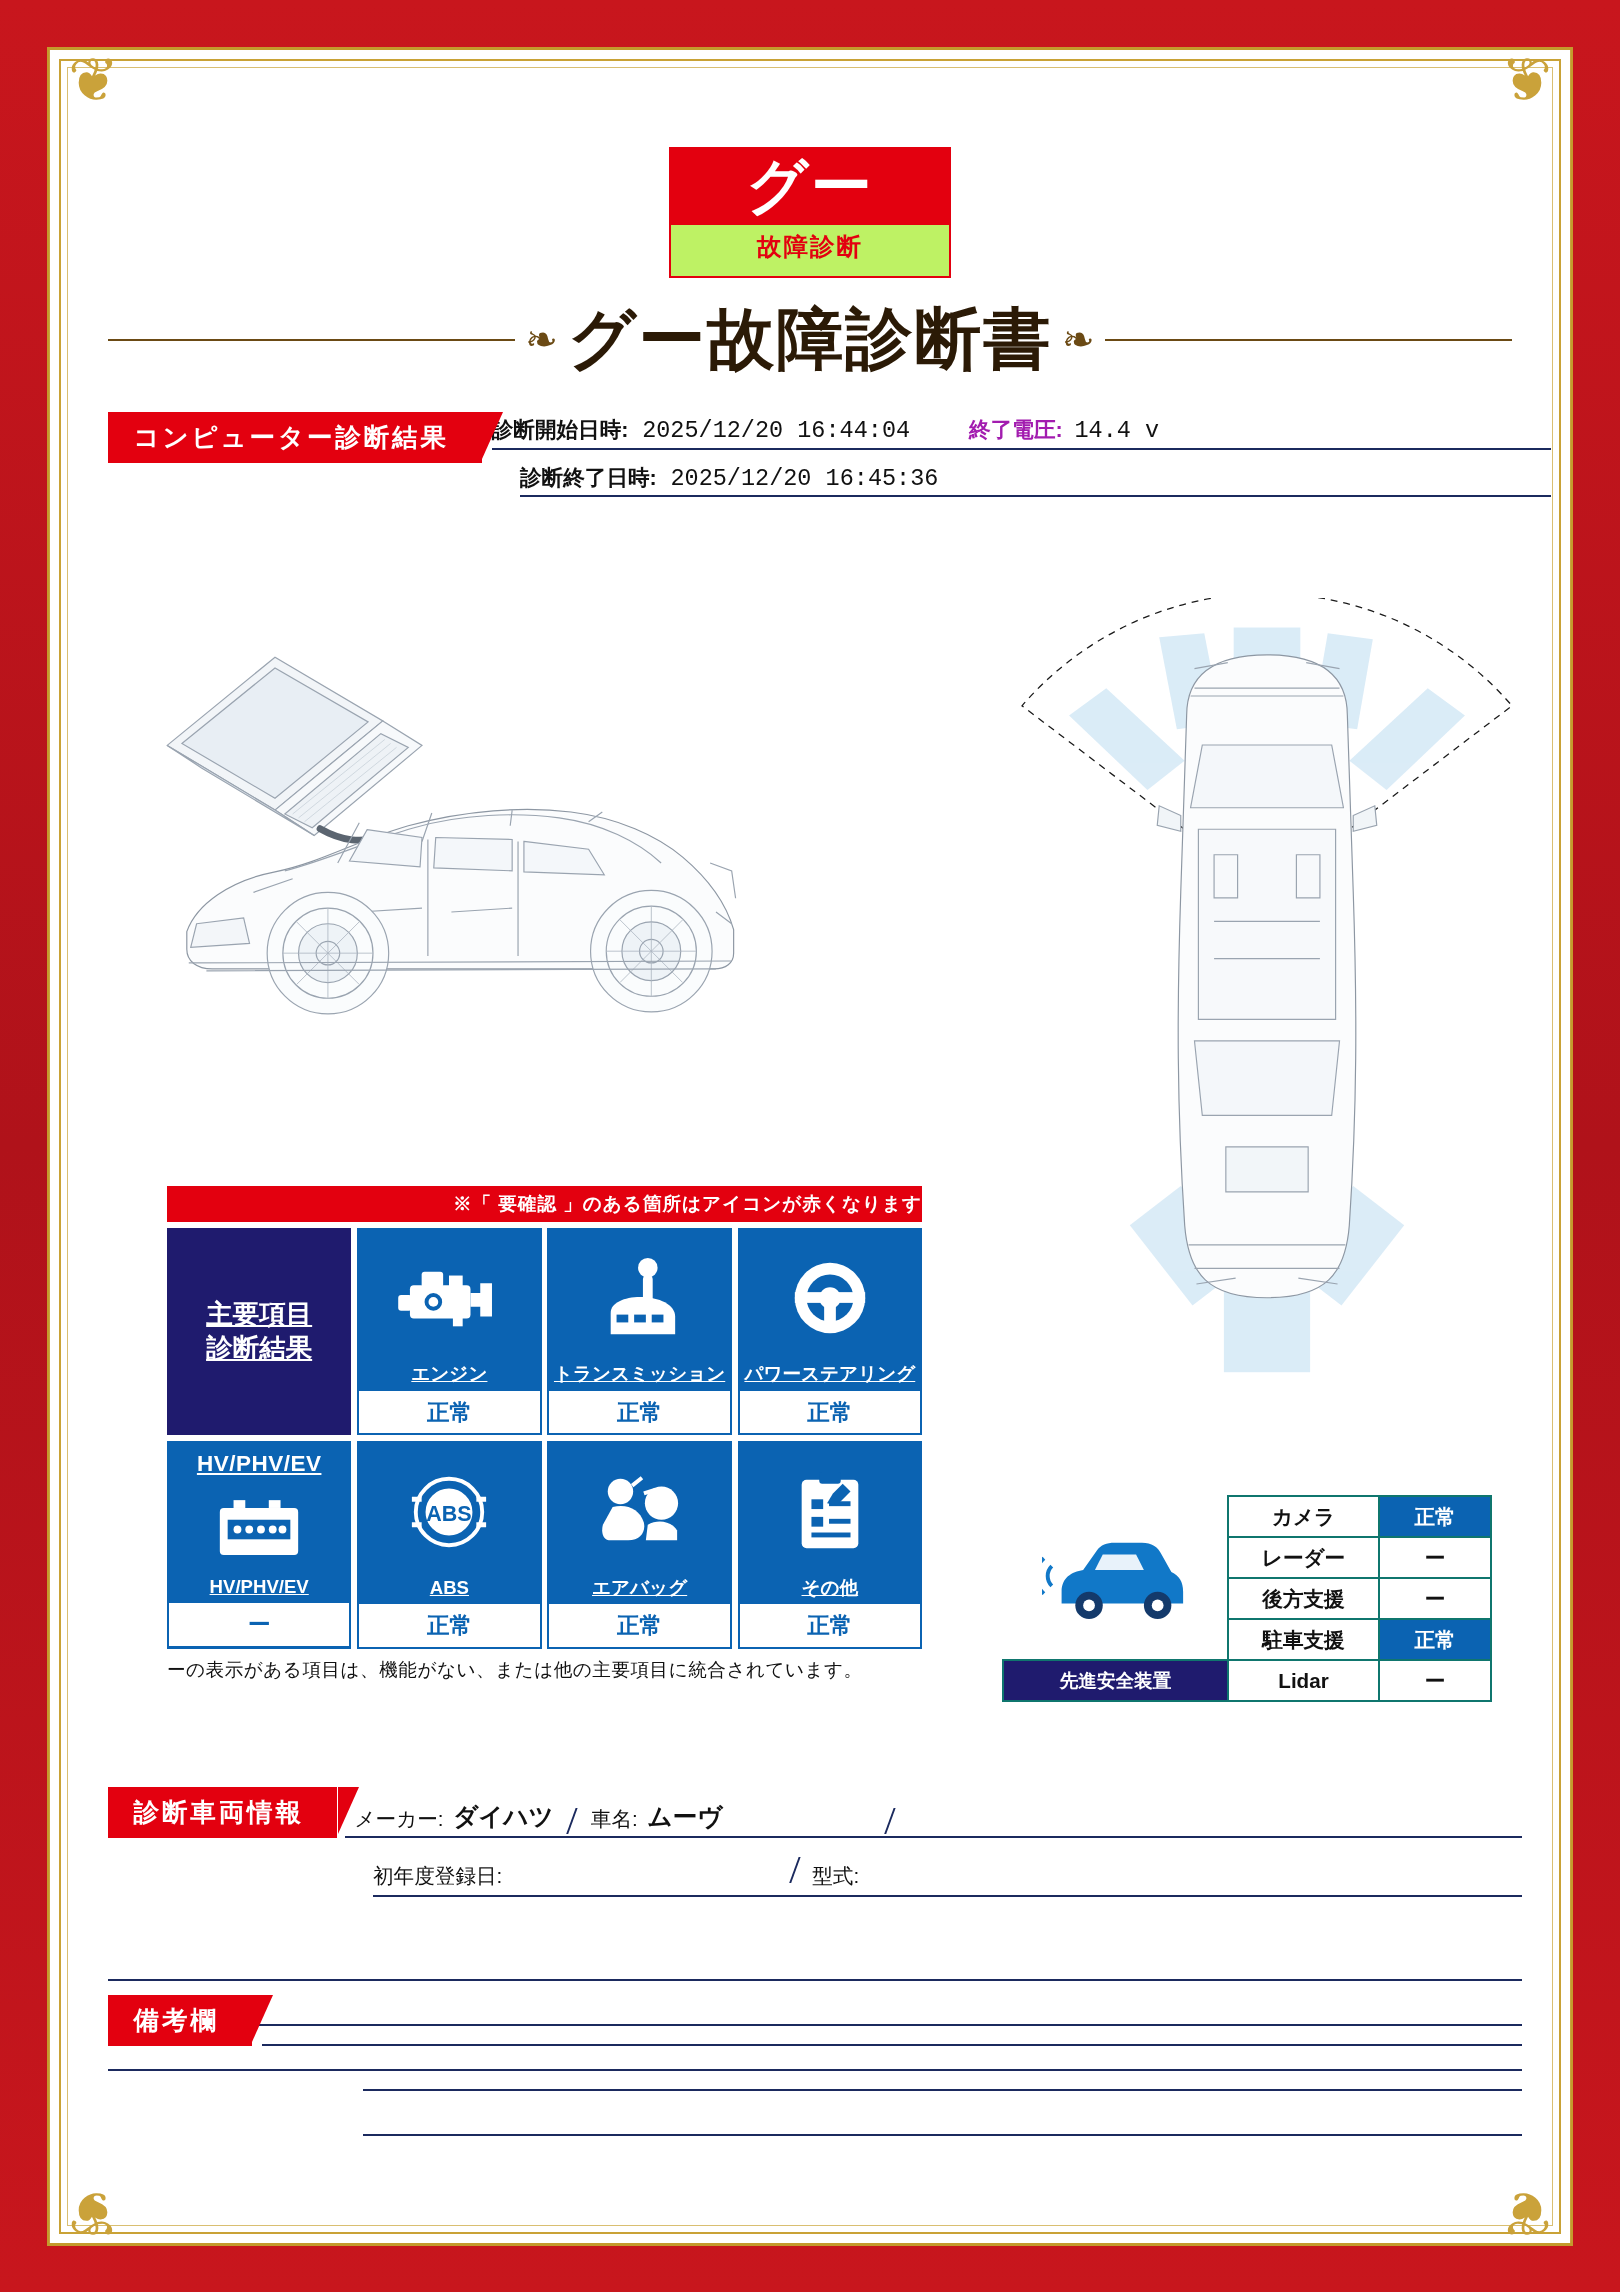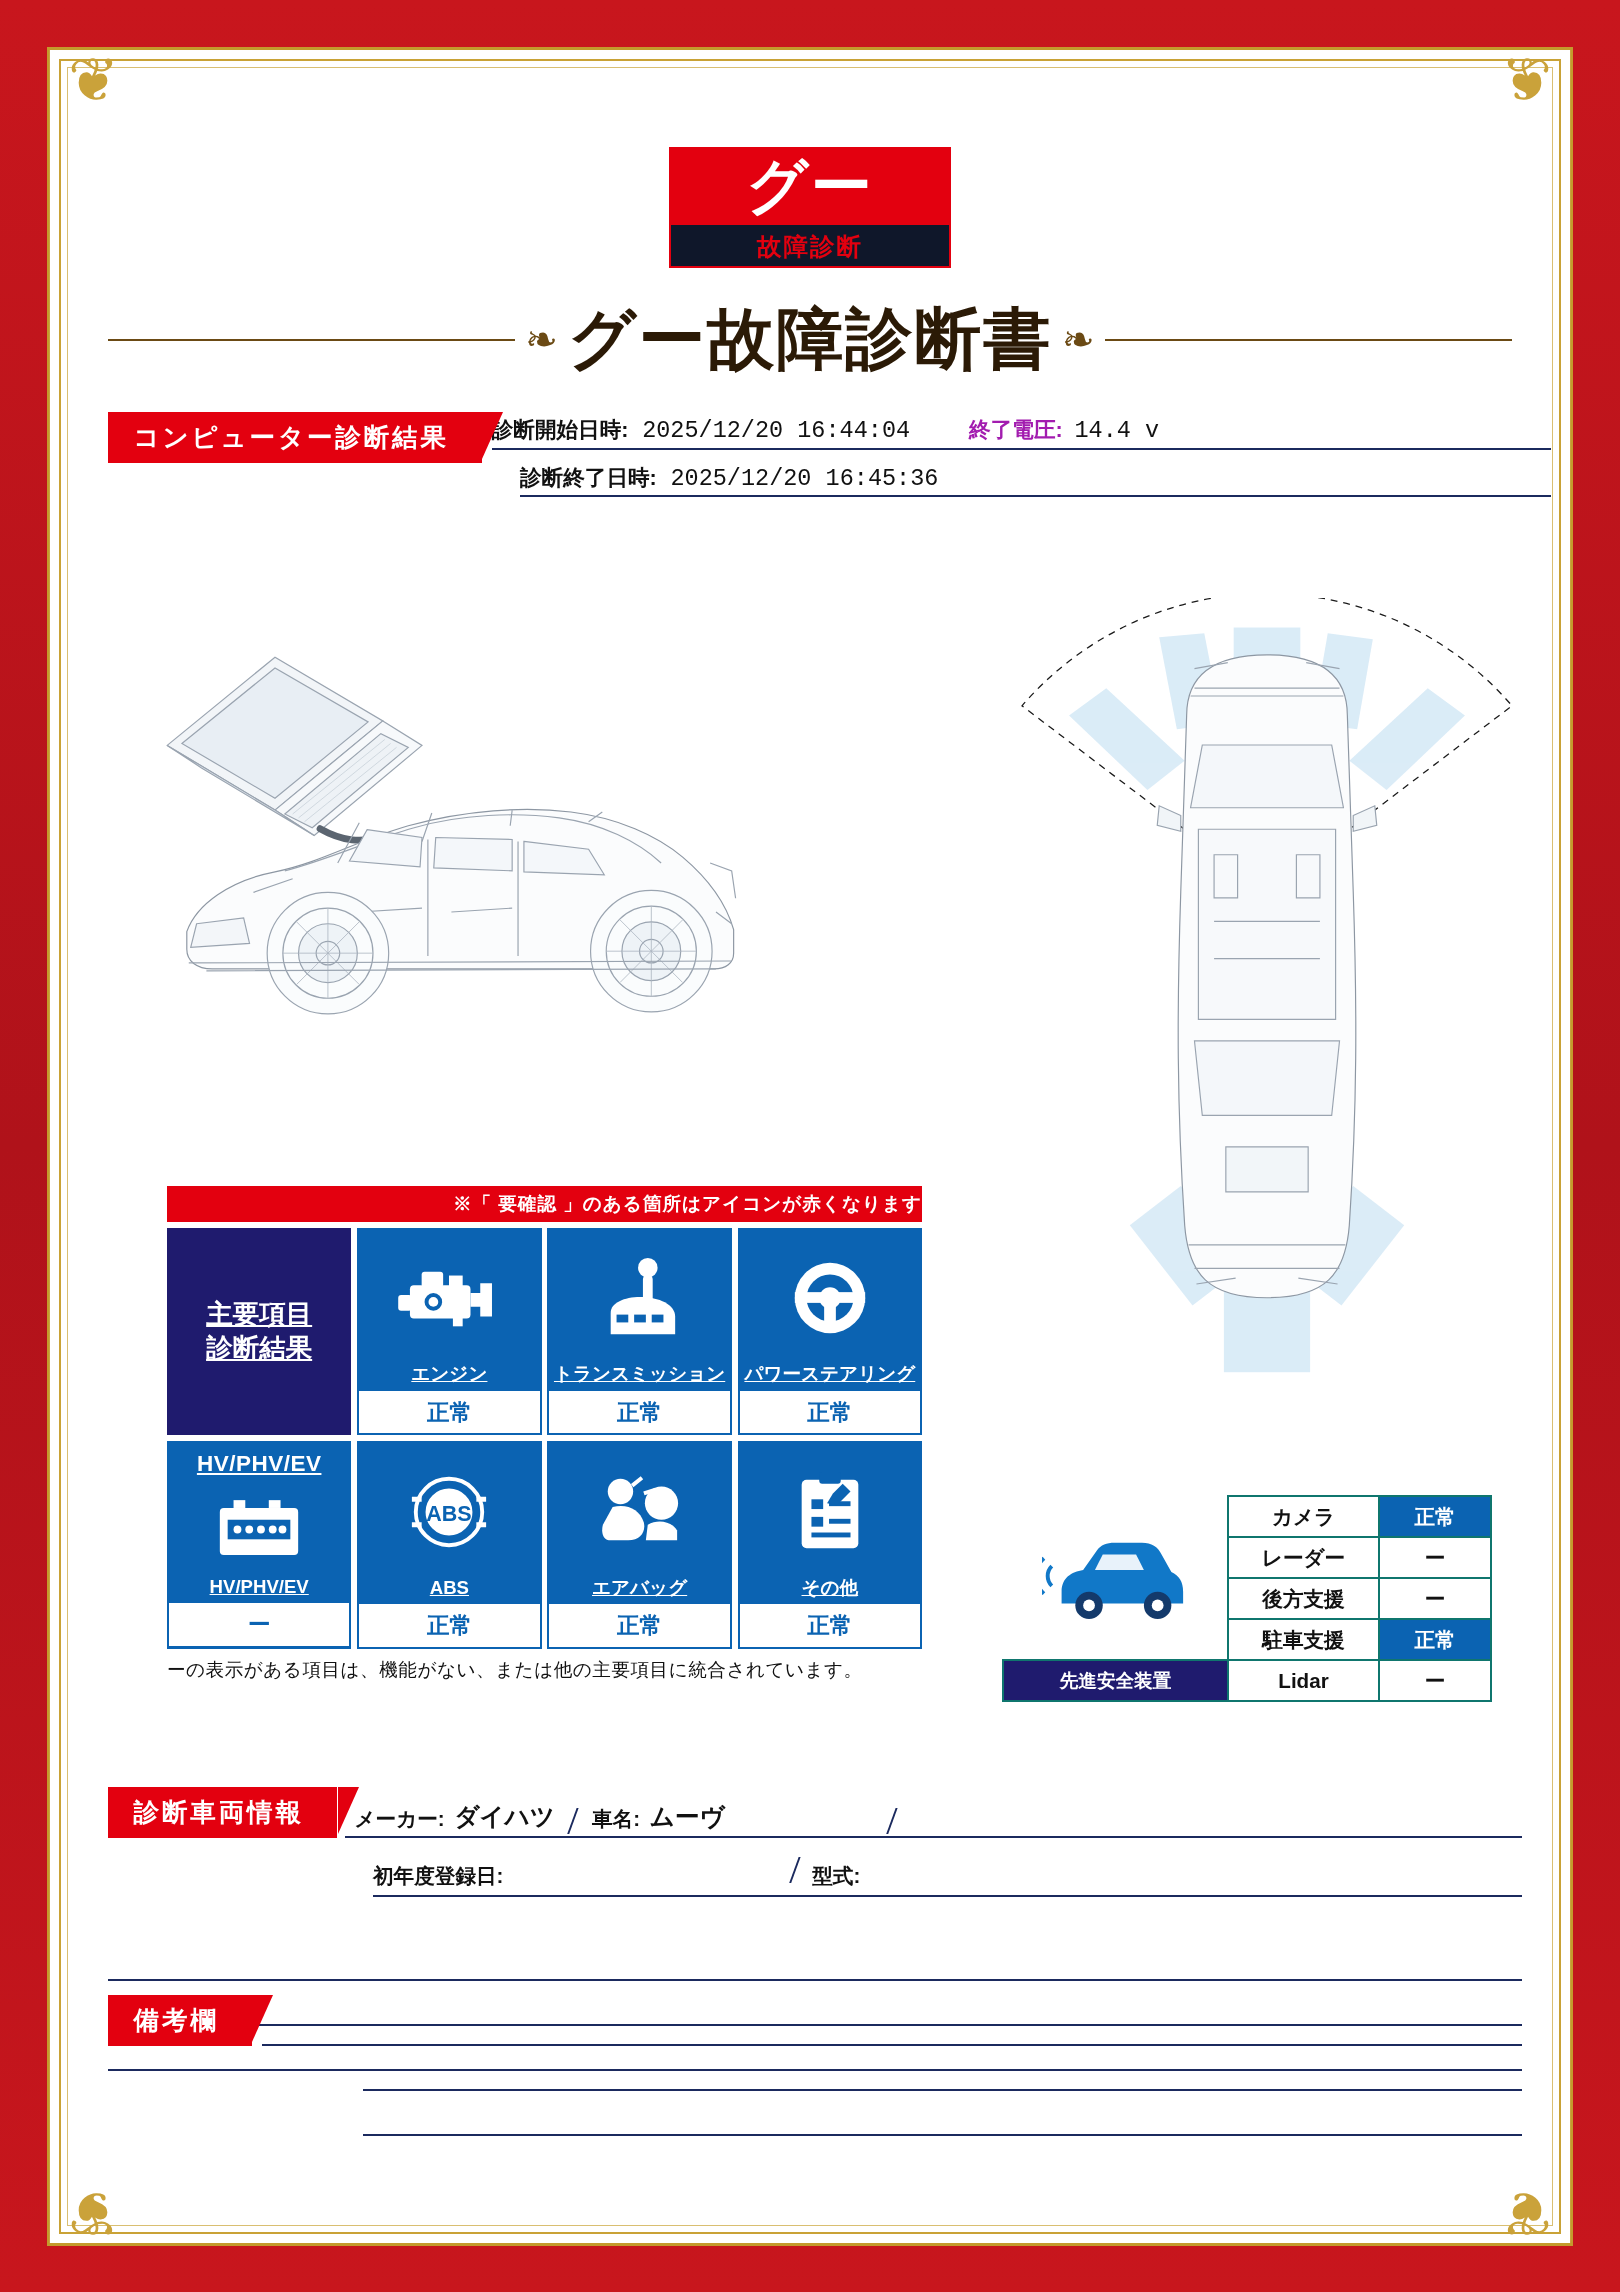--- a/index.html
+++ b/index.html
@@ -41,21 +41,21 @@
   .content{position:absolute;left:69px;top:69px;right:69px;bottom:69px;}
 
   
   .logo-wrap{position:absolute;left:50%;top:78px;transform:translateX(-50%);text-align:center;}
   .logo-box{
     width:282px;height:78px;background:#e3000f;color:#fff;
     font-size:61px;font-weight:bold;line-height:78px;letter-spacing:2px;
     font-family:"Liberation Sans", sans-serif;
   }
   .logo-sub{
-    width:282px;height:43px;line-height:43px;background:#0f172a;color:#e3000f;
+    width:282px;height:53px;line-height:43px;background:#bef264;color:#e3000f;
     border:2.9px solid #e3000f;border-top:none;box-sizing:border-box;
     font-size:24.5px;font-weight:bold;letter-spacing:2px;
   }
 
   
   .title-row{
     position:absolute;left:39px;right:39px;top:225px;
     display:flex;align-items:center;justify-content:center;gap:9.8px;
   }
   .title-rule{flex:1;height:0;border-top:2.9px solid #6b4a14;}
@@ -118,21 +118,21 @@
   .adas-table td.carcell{border:none;background:#fff;}
   .adas-table td.foot{background:#1f1b6e;color:#fff;font-size:18.6px;}
 
   
   .vinfo{position:absolute;left:39px;right:0;top:1710px;}
   .vinfo-line{display:flex;align-items:flex-end;}
   .vinfo-fields{flex:1;position:relative;height:59px;margin-left:7.8px;}
   .slash{display:inline-block;transform:skewX(-20deg);border-left:2px solid #1b2a5e;height:25.5px;margin:0 17.6px;}
   .vline{position:absolute;left:0;right:29px;border-bottom:2px solid #1b2a5e;}
   .vrow{display:flex;align-items:flex-end;padding-bottom:4.9px;}
-  .vlbl{font-size:20.6px;font-weight:bold;color:#111;white-space:nowrap;margin-top:10px;}
+  .vlbl{font-size:20.6px;font-weight:normal;color:#111;white-space:nowrap;margin-top:10px;}
   .vval{font-size:24.5px;font-weight:bold;color:#111;margin-left:9.8px;white-space:nowrap;}
   .vinfo-row2{position:relative;margin-top:13.7px;height:45px;}
   .vinfo-row2 .seg{position:absolute;bottom:0;border-bottom:2px solid #1b2a5e;padding-bottom:4.9px;}
 
   
   .remarks{position:absolute;left:39px;right:0;bottom:88px;}
   .remark-lines{margin-top:0;}
   .rline{border-bottom:2px solid #1b2a5e;height:43px;margin-left:255px;margin-right:29px;}
   .rline.full{margin-left:0;}
 </style>

